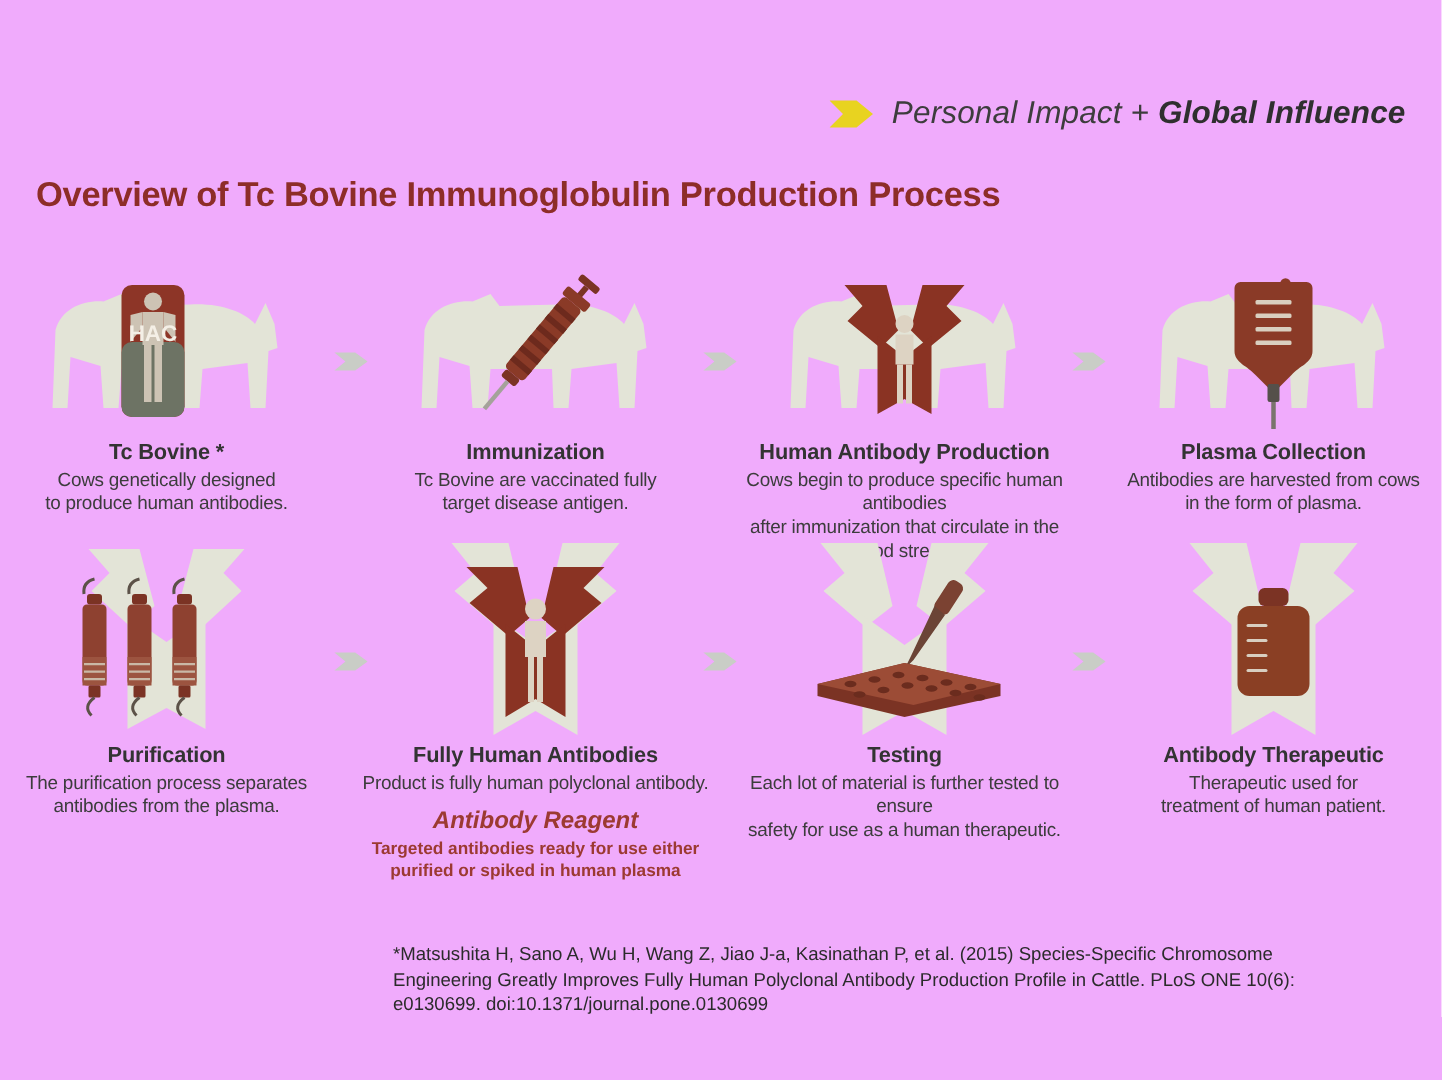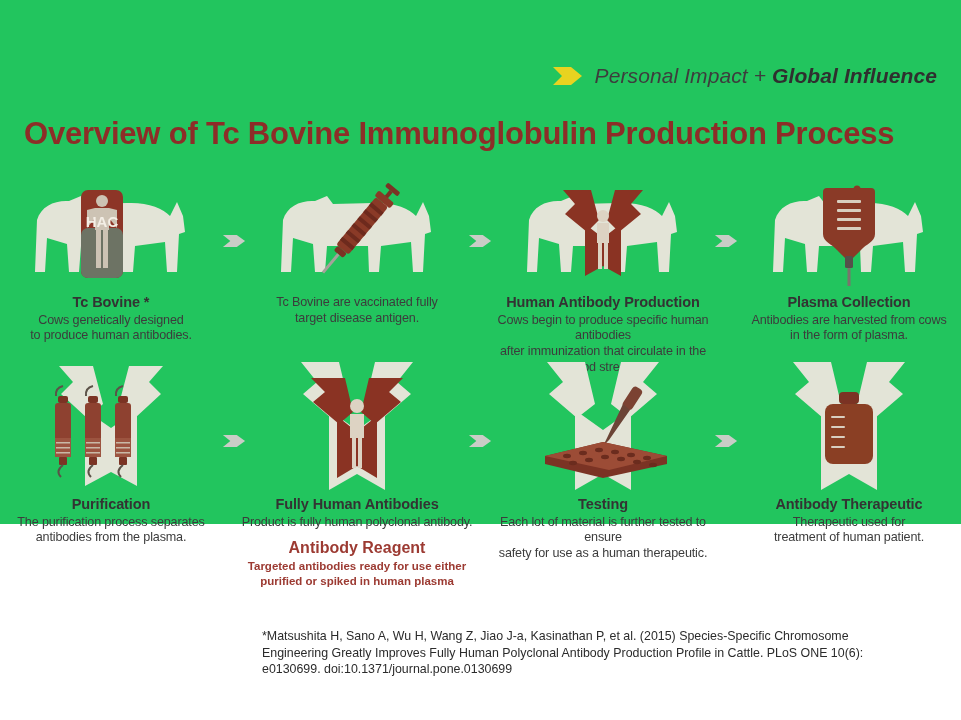--- a/index.html
+++ b/index.html
@@ -2,39 +2,39 @@
 <html><head>
 <meta charset="utf-8">
 <style>
   * { box-sizing: border-box; margin: 0; padding: 0; }
   html, body {
     width: 961px; height: 720px;
     background: #ffffff;
     font-family: "Liberation Sans", sans-serif;
     overflow: hidden;
   }
-  .slide { position: relative; width: 961px; height: 524px; background:#22c55e; }
+  .slide { position: relative; width: 961px; height: 720px; background:#f0abfc; }
 
   
   .tagline {
     position: absolute; right: 24px; top: 64px;
     display: flex; align-items: center; gap: 12px;
     white-space: nowrap;
   }
   .tagline-chevron { width: 30px; height: 20px; display:block; }
   .tagline-text {
     font-size: 21px; color: #3d3d3d; font-style: italic;
     letter-spacing: .1px;
   }
   .tagline-text .bold { font-weight: 700; color:#2f2f2f; }
 
   
   .title {
     position: absolute; left: 24px; top: 116px;
-    font-size: 31px; font-weight: 700; color: #8d2d28;
+    font-size: 23px; font-weight: 700; color: #8d2d28;
     letter-spacing: -0.2px; white-space: nowrap;
   }
 
   
   .row { position: absolute; left: 0; width: 961px; display: flex; }
   .row-1 { top: 176px; }
   .row-2 { top: 360px; }
 
   .step { position: relative; width: 222px; display: flex; flex-direction: column; align-items: center; }
   .arrow-cell { width: 24px; display:flex; align-items:flex-start; justify-content:center; padding-top: 48px; }
@@ -48,21 +48,21 @@
     font-size: 14.5px; font-weight: 700; color: #333333;
     line-height: 1.22; letter-spacing: -0.1px;
   }
   .cap-body {
     font-size: 12.6px; color: #3c3c3c; line-height: 1.24;
     letter-spacing: -0.15px; margin-top: 1px;
   }
 
   
   .reagent { width: 248px; text-align:center; margin-top: 9px; }
-  .reagent-title { font-size: 16px; font-weight: 700; color: #9c3a32; }
+  .reagent-title { font-size: 16px; font-weight: 700; color: #9c3a32; font-style: italic; }
   .reagent-body { font-size: 11.5px; color: #9c3a32; line-height: 1.3; margin-top: 2px; font-weight: bold; }
 
   
   .logo { position: absolute; left: 52px; top: 608px; width: 180px; height: 66px; }
   .logo svg { display:block; }
 
   
   .citation {
     position: absolute; left: 262px; top: 628px; width: 626px;
     font-size: 12.4px; color: #2b2b2b; line-height: 1.35;
@@ -138,20 +138,21 @@
               <rect x="96" y="51" width="16" height="4"></rect>
               <rect x="96" y="60" width="16" height="4"></rect>
               <rect x="96" y="69" width="16" height="4"></rect>
             </g>
             <rect x="98" y="79" width="12" height="6" rx="2" fill="#7b3324"></rect>
             <rect x="102.5" y="85" width="3" height="24" fill="#a4a29a"></rect>
           </g>
         </svg>
       </div>
       <div class="caption">
+        <div class="cap-title">Immunization</div>
         <div class="cap-body" style="white-space:pre-line">Tc Bovine are vaccinated fully
 target disease antigen.</div>
       </div>
     </div>
 
     <div class="arrow-cell">
       <svg viewBox="0 0 52 34" xmlns="http://www.w3.org/2000/svg">
           <path d="M2 4 H32 L50 17 L32 30 H2 L18 17 Z" fill="#c9cdc6"></path>
         </svg>
     </div>

